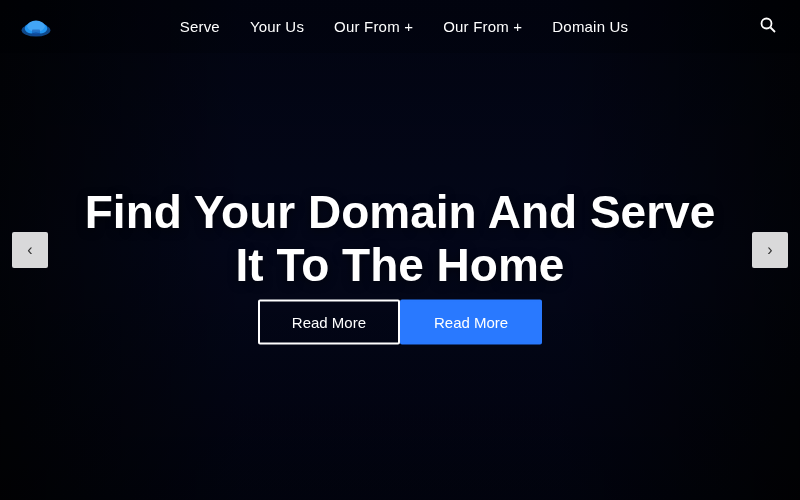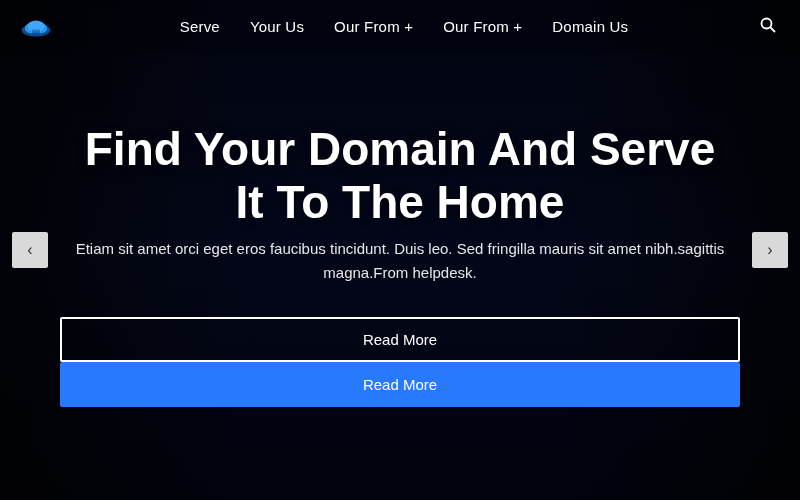--- a/index.html
+++ b/index.html
@@ -249,21 +249,20 @@
       font-size: 15px;
       line-height: 1.6;
       margin-bottom: 32px;
       font-weight: 300;
     }
 
     .hero-buttons {
       display: flex;
       gap: 0;
       justify-content: center;
-      flex-direction: column;
     }
 
     .btn-outline {
       padding: 12px 32px;
       border: 2px solid #fff;
       background: transparent;
       color: #fff;
       font-size: 15px;
       font-weight: 500;
       cursor: pointer;
@@ -356,21 +355,20 @@
         <line x1="10.5" y1="10.5" x2="15" y2="15" stroke="white" stroke-width="1.8"></line>
       </svg>
     </div>
   </nav>
 
   <div class="hero-content">
     <h1 class="hero-title">
       <span>Find Your Domain And Serve</span><br>
       <span>It To The Home</span>
     </h1>
-    <p class="hero-subtitle">Etiam sit amet orci eget eros faucibus tincidunt. Duis leo. Sed fringilla mauris sit amet nibh.sagittis magna.From helpdesk.</p>
     <div class="hero-buttons">
       <button class="btn-outline">Read More</button>
       <button class="btn-primary">Read More</button>
     </div>
   </div>
 
   <button class="slider-arrow slider-arrow-left">‹</button>
   <button class="slider-arrow slider-arrow-right">›</button>
 </div>
 

